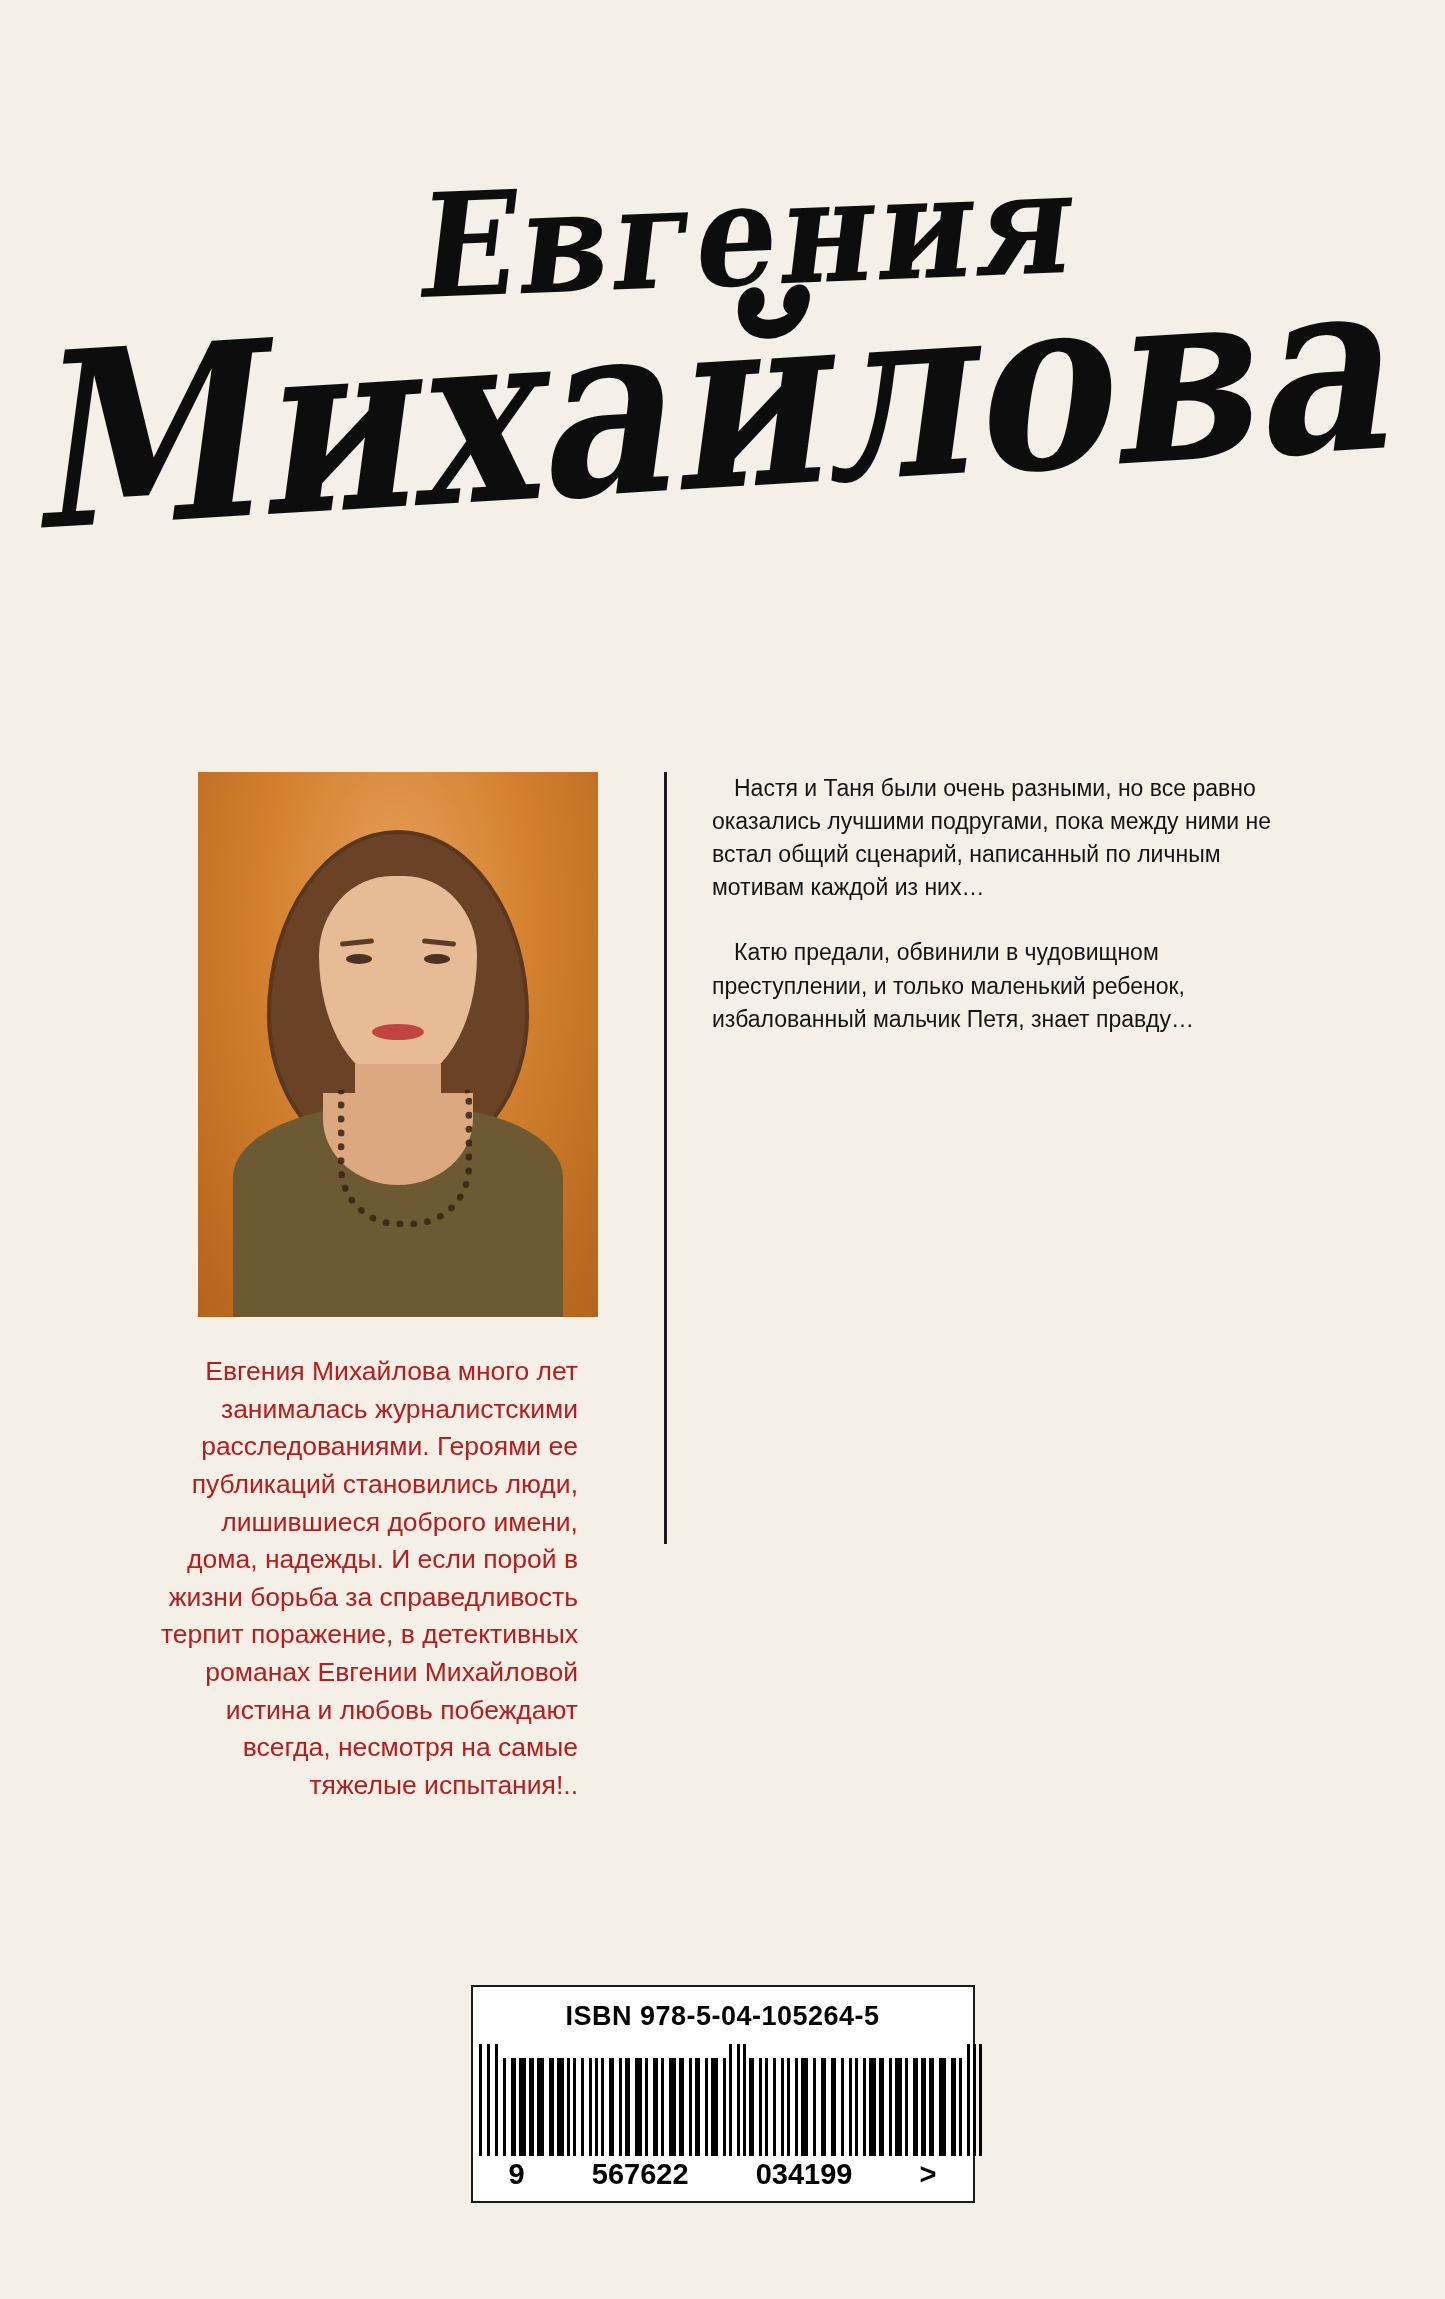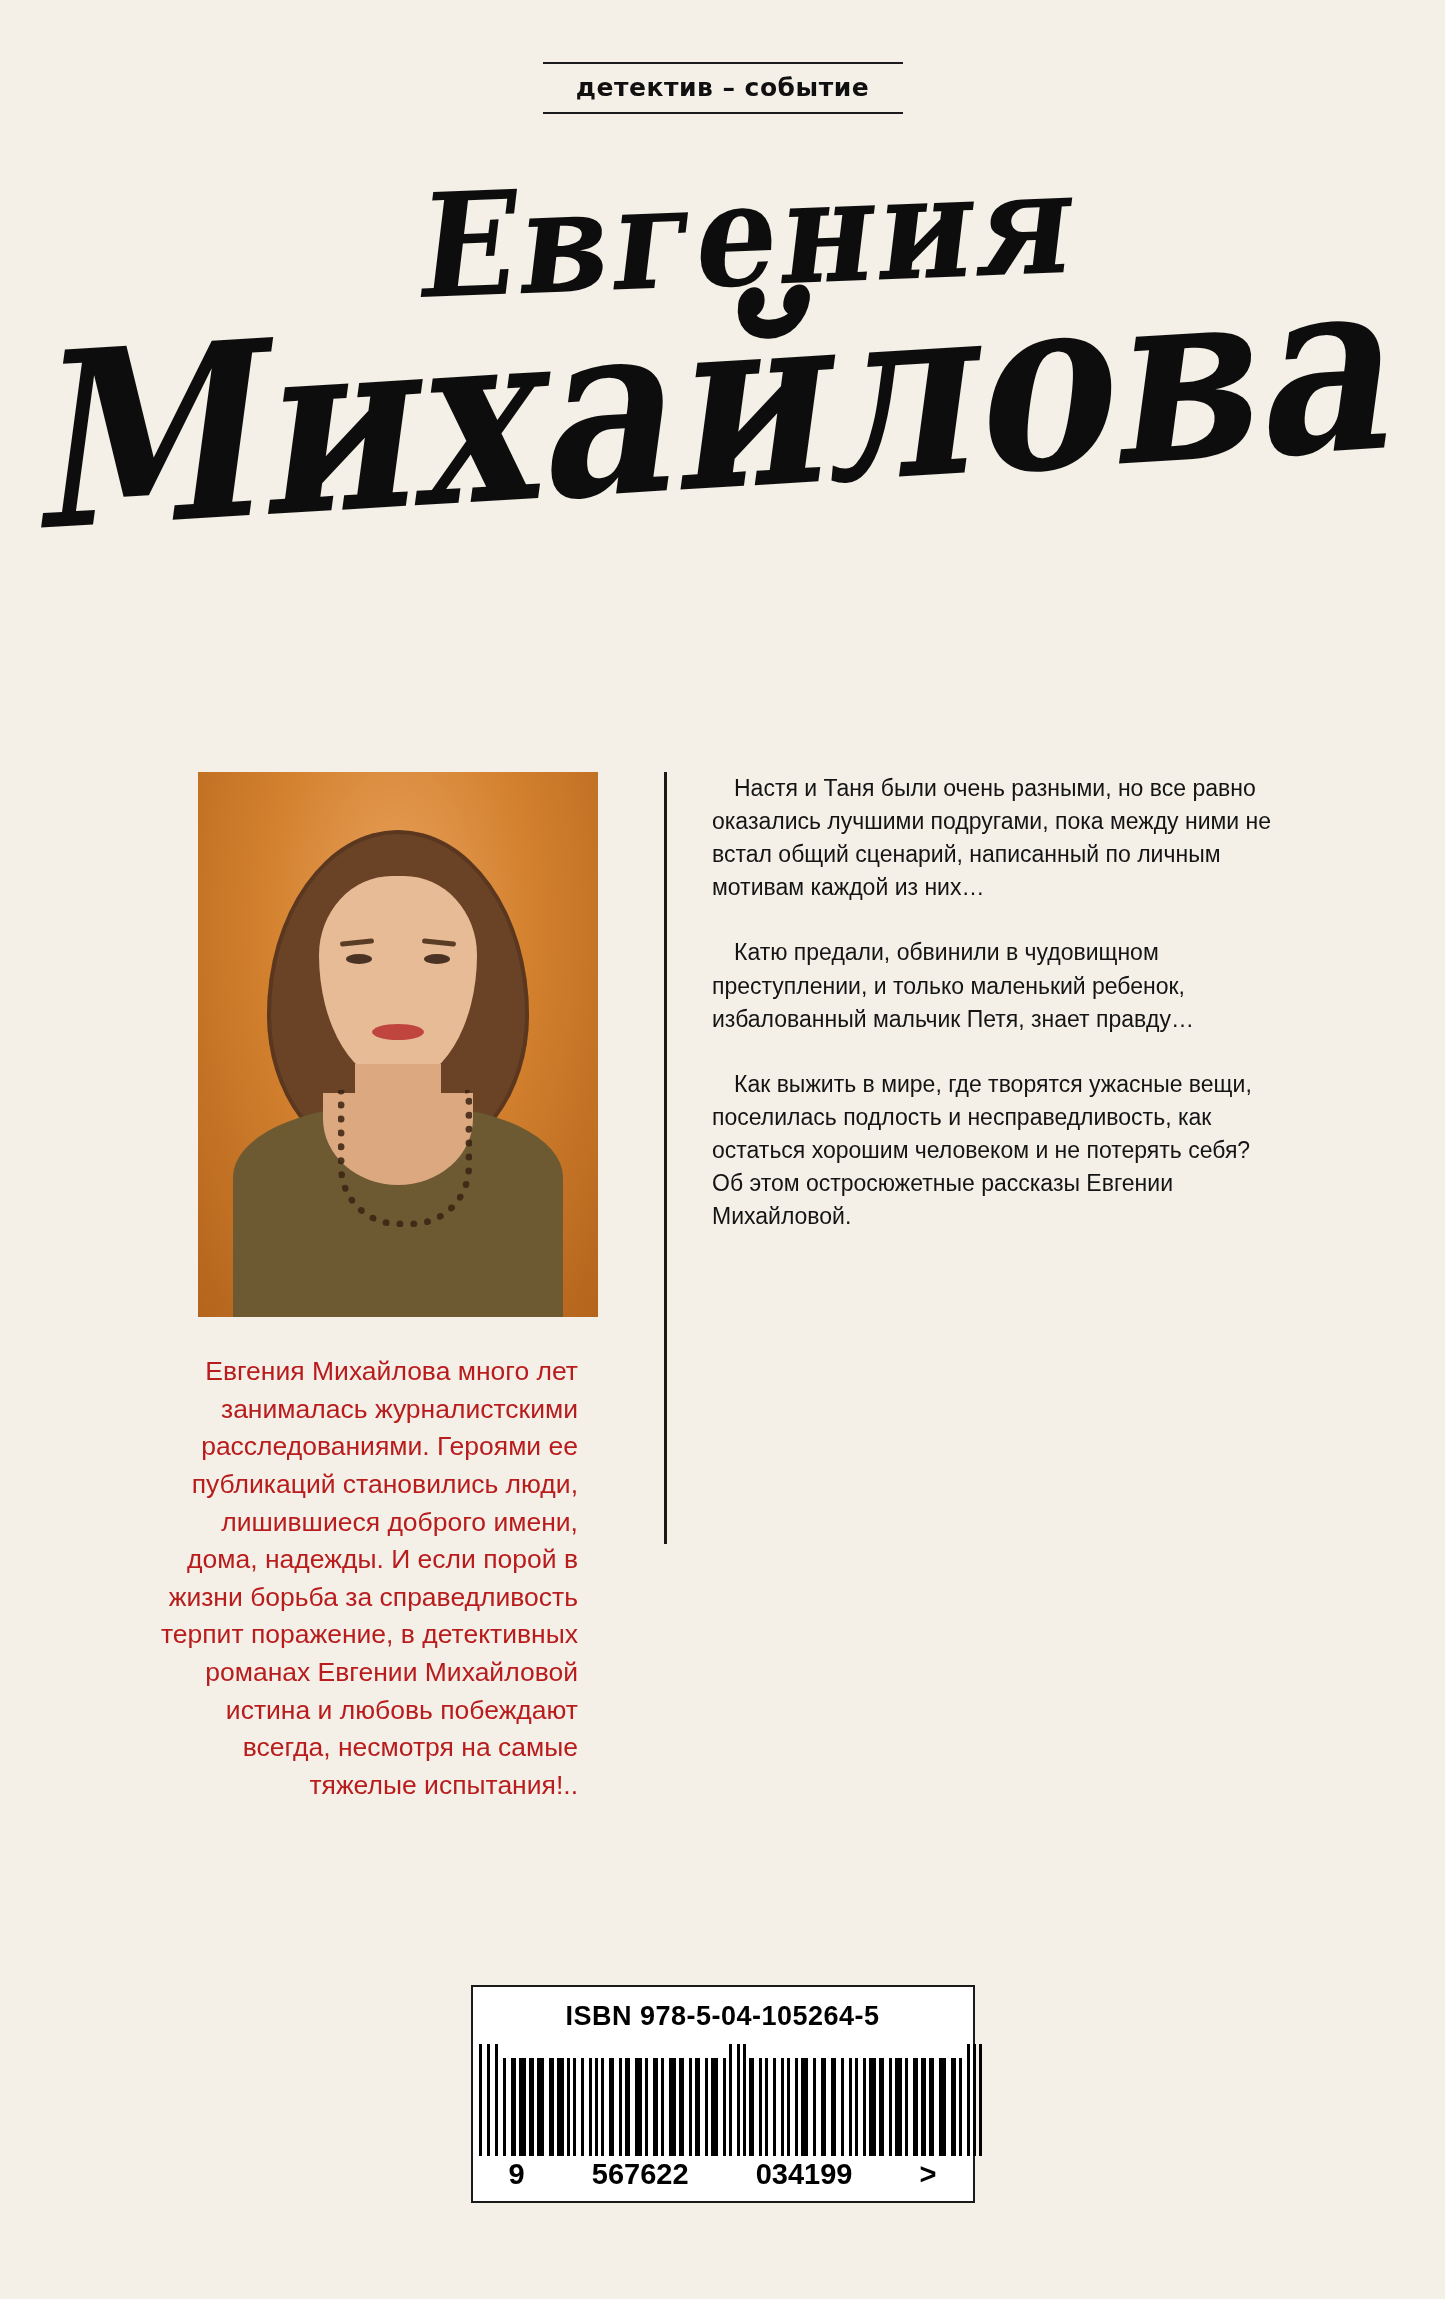--- a/index.html
+++ b/index.html
@@ -279,27 +279,20 @@
     margin-top: 2px;
     padding: 0 6px;
     box-sizing: border-box;
   }
 </style>
 </head>
 <body>
 
 <div class="cover">
 
-  <div class="genre-wrap">
-    <div class="genre-inner">
-      <div class="genre-rule"></div>
-      <div class="genre-text">детектив – событие</div>
-      <div class="genre-rule"></div>
-    </div>
-  </div>
 
   <div class="author">
     <div class="author-first">Евгения</div>
     <div class="author-last">Михайлова</div>
   </div>
 
   <div class="content">
 
     <div class="col-left">
       <div class="portrait">
@@ -316,21 +309,20 @@
         <div class="p-necklace"></div>
       </div>
       <div class="left-text">Евгения Михайлова много лет занималась журналистскими расследованиями. Героями ее публикаций становились люди, лишившиеся доброго имени, дома, надежды. И если порой в жизни борьба за справедливость терпит поражение, в детективных романах Евгении Михайловой истина и любовь побеждают всегда, несмотря на самые тяжелые испытания!..</div>
     </div>
 
     <div class="divider"></div>
 
     <div class="col-right">
       <p>Настя и Таня были очень разными, но все равно оказались лучшими подругами, пока между ними не встал общий сценарий, написанный по личным мотивам каждой из них…</p>
       <p>Катю предали, обвинили в чудовищном преступлении, и только маленький ребенок, избалованный мальчик Петя, знает правду…</p>
-      <p>Как выжить в мире, где творятся ужасные вещи, поселилась подлость и несправедливость, как остаться хорошим человеком и не потерять себя? Об этом остросюжетные рассказы Евгении Михайловой.</p>
     </div>
   </div>
 
   <div class="barcode-block">
     <div class="isbn-text">ISBN 978-5-04-105264-5</div>
     <div class="bars" id="bars">
         <div class="bar" style="width: 3px; height: 112px; margin-right: 5px;"></div>
         <div class="bar" style="width: 3px; height: 112px; margin-right: 5px;"></div>
         <div class="bar" style="width: 3px; height: 112px; margin-right: 5px;"></div>
         <div class="bar" style="width: 3px; height: 98px; margin-right: 5px;"></div>

